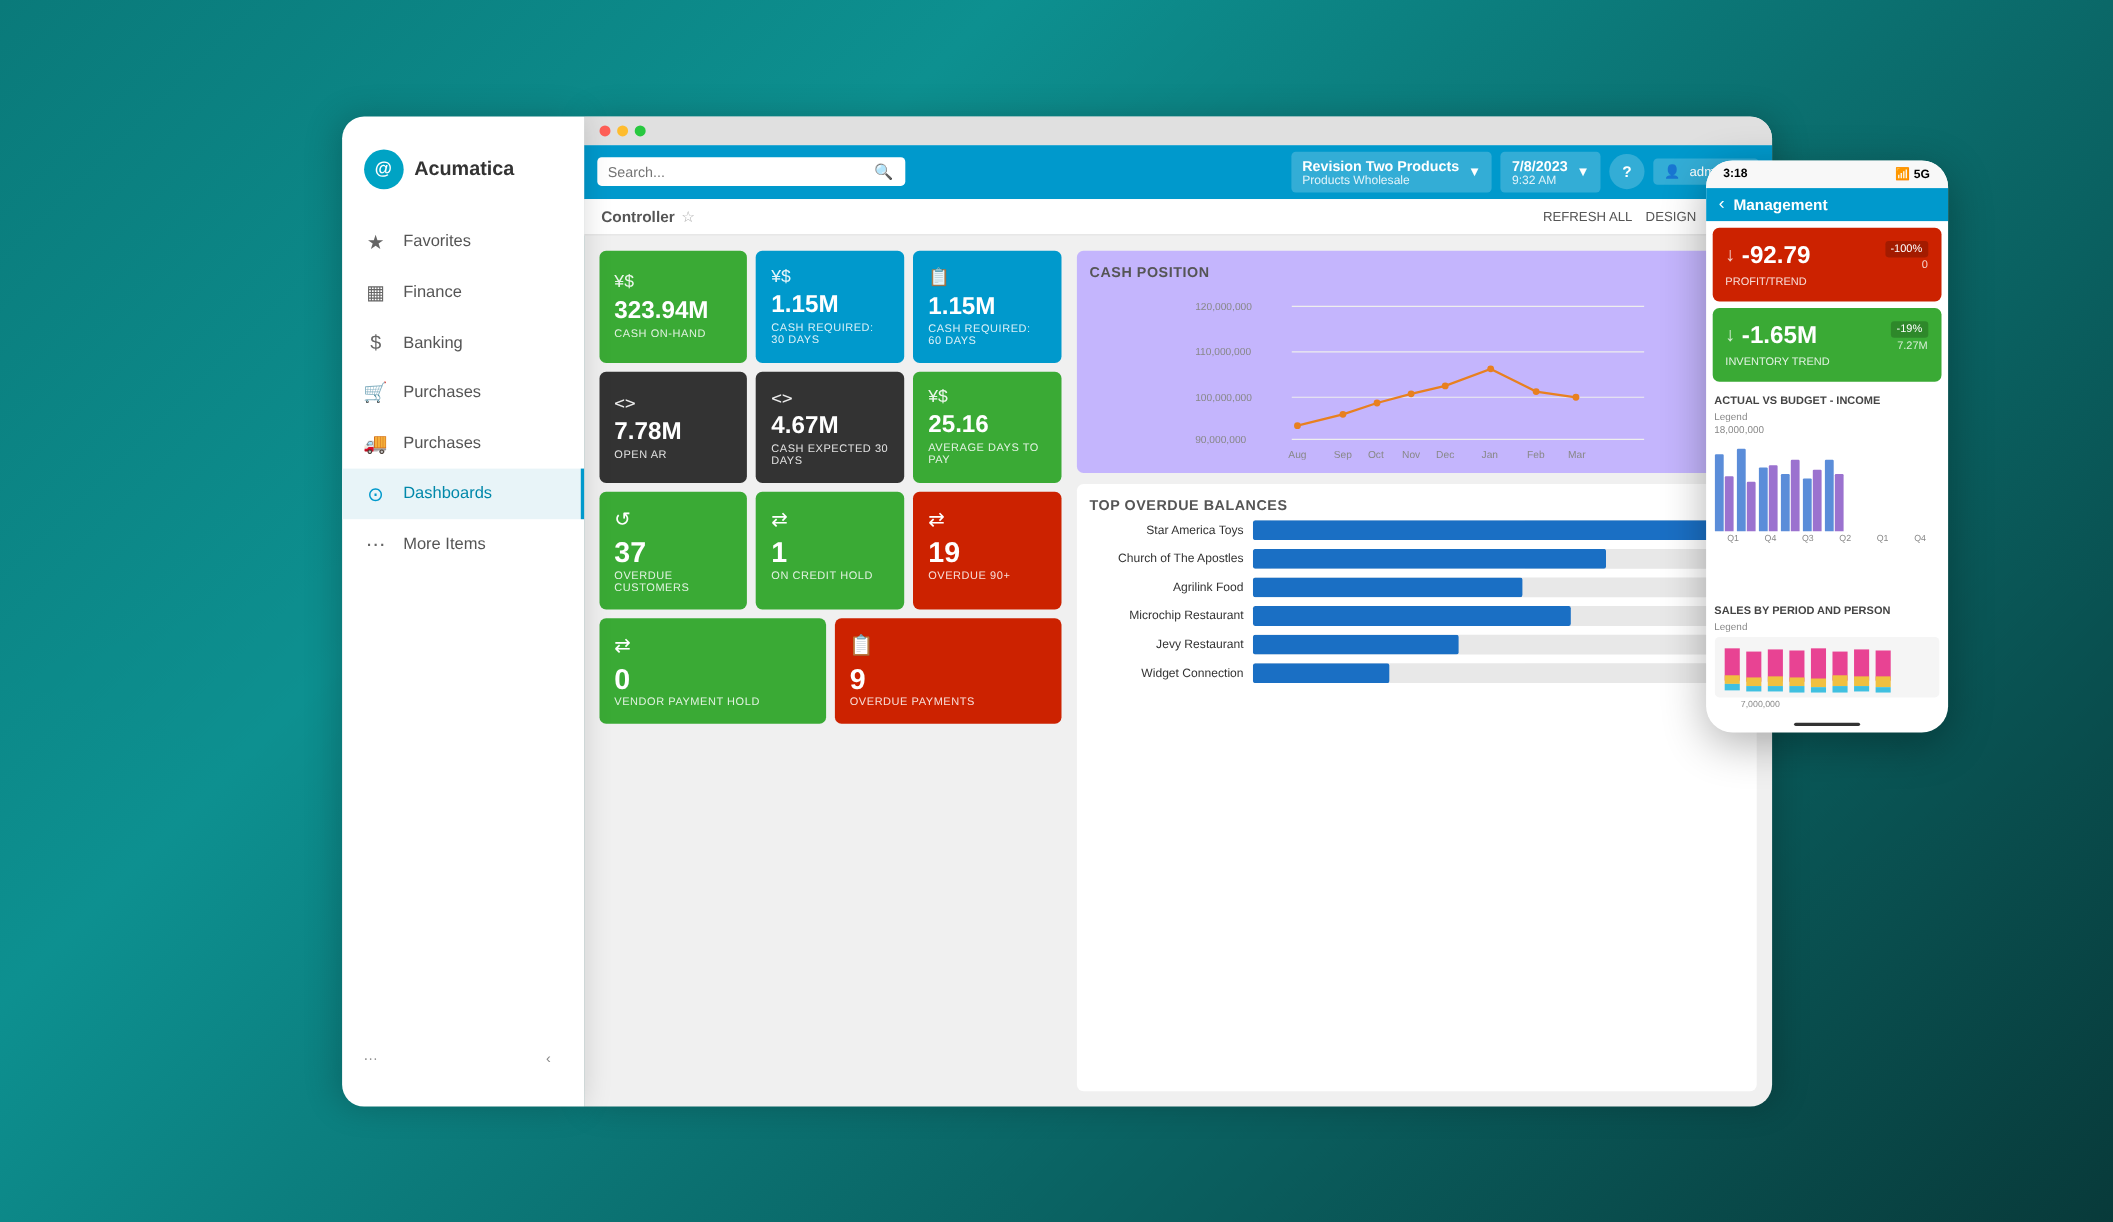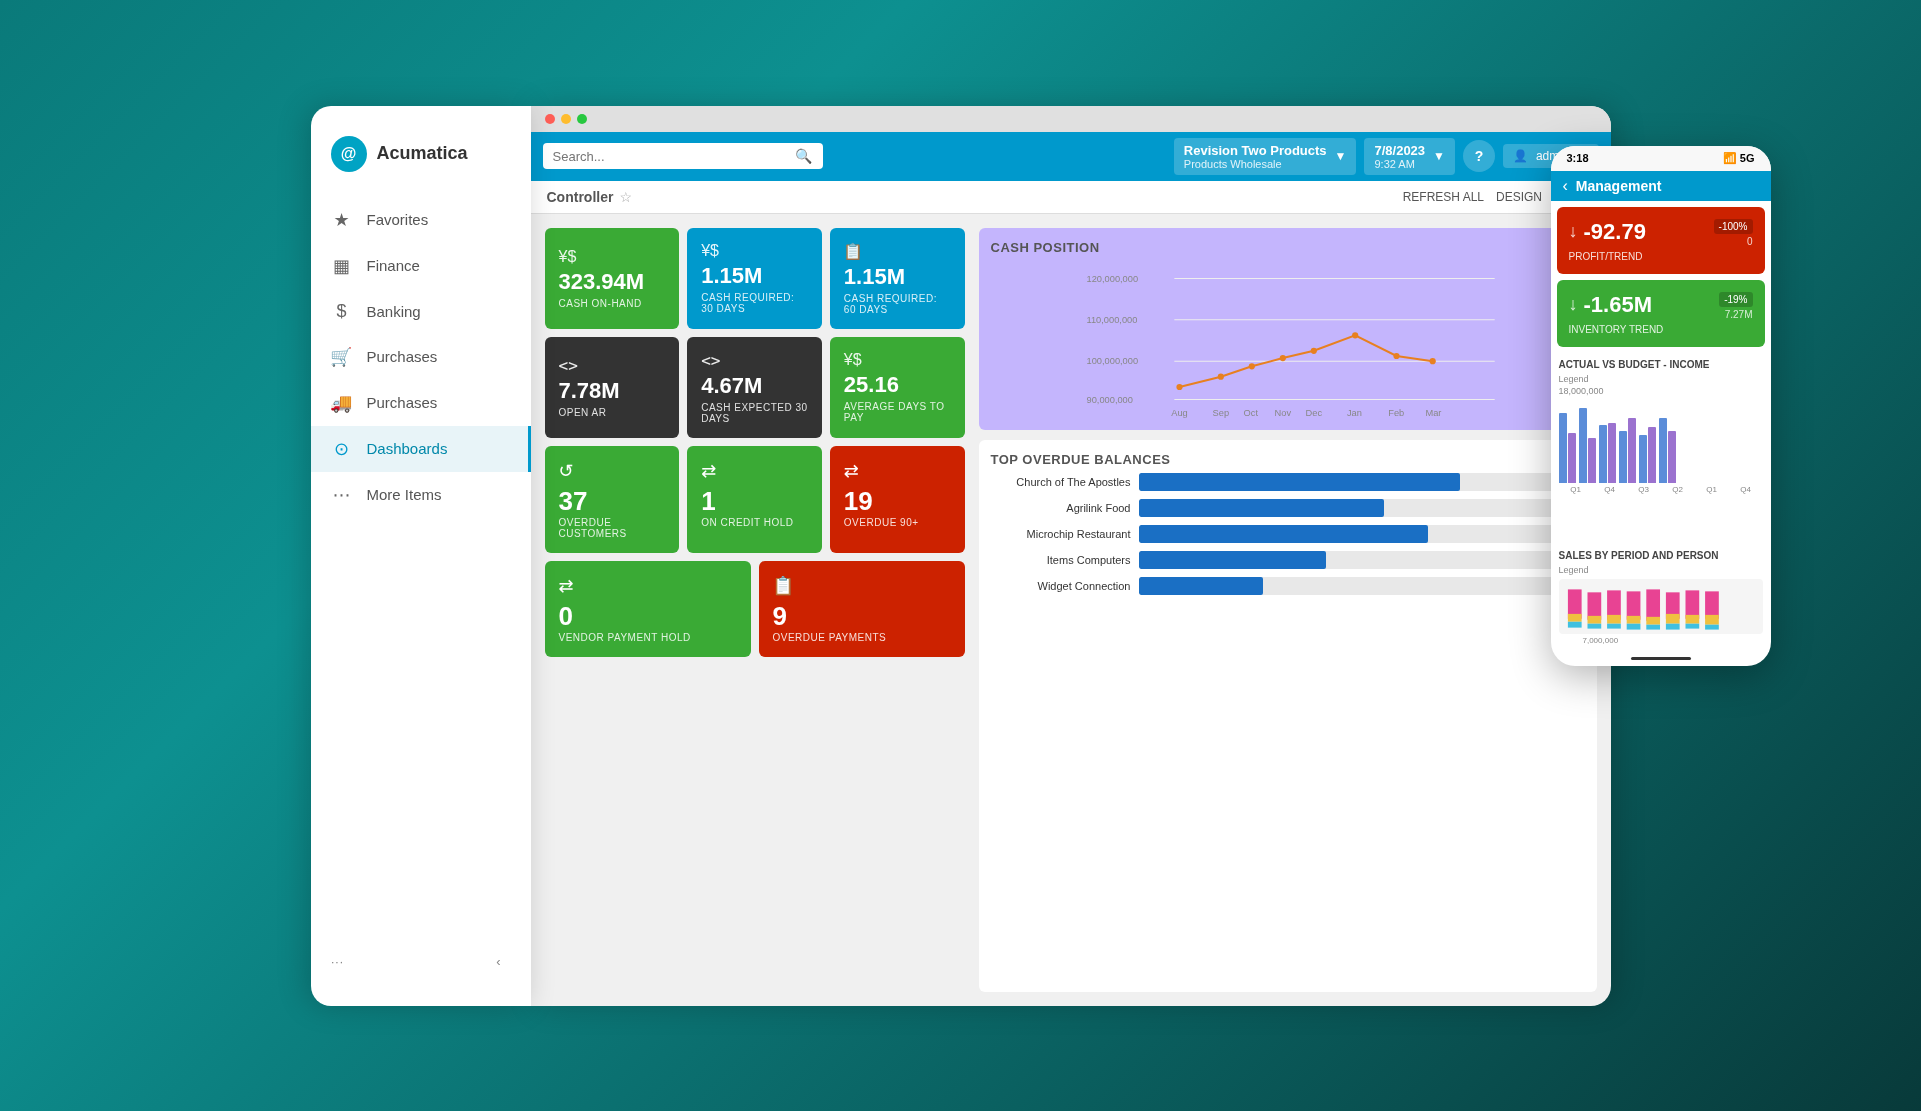--- a/index.html
+++ b/index.html
@@ -772,39 +772,45 @@
               <text x="297" y="148" class="chart-x-label">Feb</text>
               <text x="333" y="148" class="chart-x-label">Mar</text>
             </svg>
           </div>
         </div>
 
         <div class="overdue-balances-section">
           <div class="section-title">TOP OVERDUE BALANCES</div>
 
           <div class="bar-row">
+            <div class="bar-label">Star America Toys</div>
+            <div class="bar-track">
+              <div class="bar-fill" style="width:95%;"></div>
+            </div>
+          </div>
+          <div class="bar-row">
             <div class="bar-label">Church of The Apostles</div>
             <div class="bar-track">
               <div class="bar-fill" style="width:72%;"></div>
             </div>
           </div>
           <div class="bar-row">
             <div class="bar-label">Agrilink Food</div>
             <div class="bar-track">
               <div class="bar-fill" style="width:55%;"></div>
             </div>
           </div>
           <div class="bar-row">
             <div class="bar-label">Microchip Restaurant</div>
             <div class="bar-track">
               <div class="bar-fill" style="width:65%;"></div>
             </div>
           </div>
           <div class="bar-row">
-            <div class="bar-label">Items Computers</div>
+            <div class="bar-label">Jevy Restaurant</div>
             <div class="bar-track">
               <div class="bar-fill" style="width:42%;"></div>
             </div>
           </div>
           <div class="bar-row">
             <div class="bar-label">Widget Connection</div>
             <div class="bar-track">
               <div class="bar-fill" style="width:28%;"></div>
             </div>
           </div>

